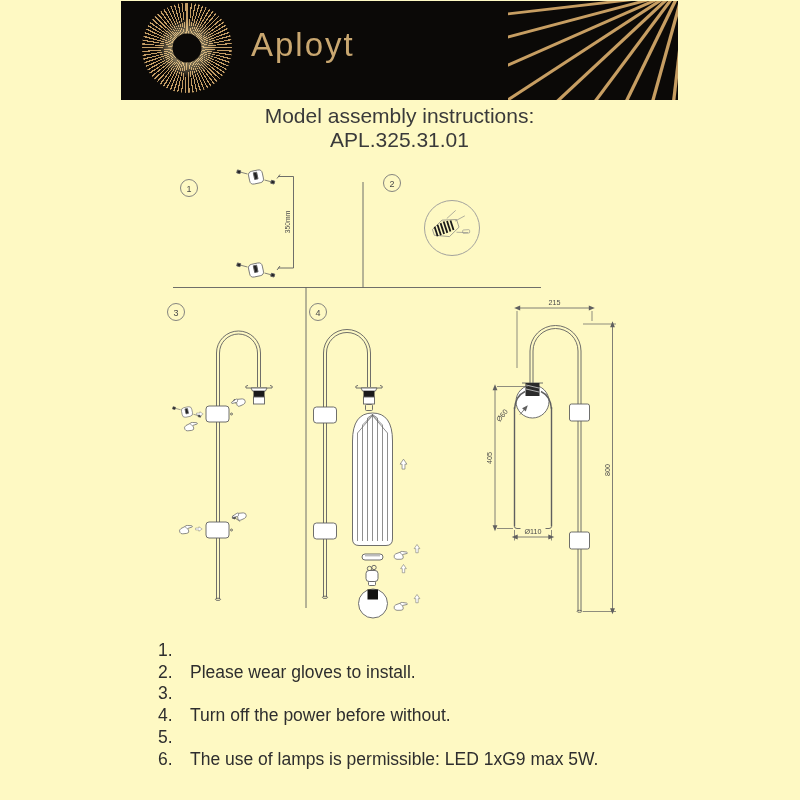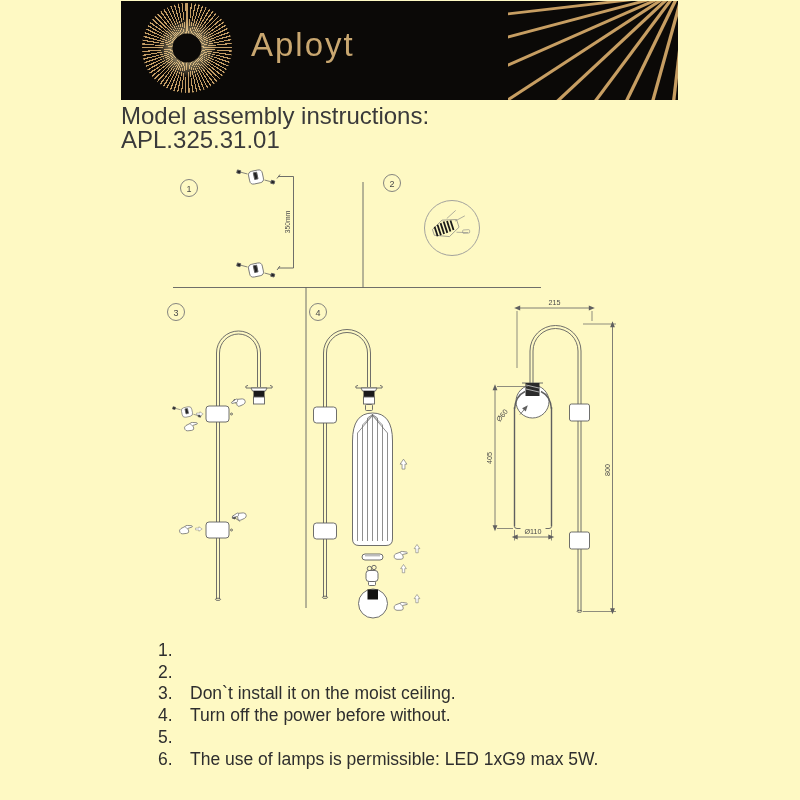--- a/index.html
+++ b/index.html
@@ -13,22 +13,22 @@
       radial-gradient(circle, #0b0907 0 14px, rgba(11,9,7,0) 15px),
       radial-gradient(circle, rgba(240,216,160,0.50) 0 17px, rgba(240,216,160,0) 30px),
       repeating-conic-gradient(#c49d65 0deg 1.7deg, rgba(11,9,7,0) 1.7deg 4.9deg);}
   .starburst::after{content:"";position:absolute;inset:-1px;border-radius:50%;
     background:radial-gradient(circle, rgba(11,9,7,0) 0 68%, #0b0907 96%);}
   .brand{position:absolute;left:130px;top:26px;font-size:33px;line-height:36px;color:#c9a770;
     letter-spacing:2px;font-weight:400;}
   .corner-rays{position:absolute;right:0;top:0;}
 
   
-  .title-block{position:absolute;left:121px;top:104px;width:557px;
-    color:#3a3a3a;font-size:24px;line-height:23.5px;font-weight:400;}
+  .title-block{position:absolute;left:121px;top:104px;width:557px;text-align:center;
+    color:#3a3a3a;font-size:21px;line-height:23.5px;font-weight:400;}
 
   
   .diagram{position:absolute;left:0;top:160px;}
   .dimtext{font-family:"Liberation Sans",sans-serif;fill:#4a4a4a;}
 
   
   .instructions{position:absolute;left:158px;top:640px;width:520px;color:#2e2e2e;
     font-size:17.5px;line-height:21.7px;}
   .instr-row{display:flex;}
   .instr-row .num{width:32px;flex:0 0 32px;}
@@ -256,24 +256,24 @@
       </g>
     </g>
   </svg>
 
   <div class="instructions">
     <div class="instr-row">
       <span class="num">1.</span>
     </div>
     <div class="instr-row">
       <span class="num">2.</span>
+      <span>Please wear gloves to install.</span>
     </div>
     <div class="instr-row">
       <span class="num">3.</span>
-      <span>Don`t install it on the moist ceiling.</span>
     </div>
     <div class="instr-row">
       <span class="num">4.</span>
       <span>Turn off the power before without.</span>
     </div>
     <div class="instr-row">
       <span class="num">5.</span>
     </div>
     <div class="instr-row">
       <span class="num">6.</span>

